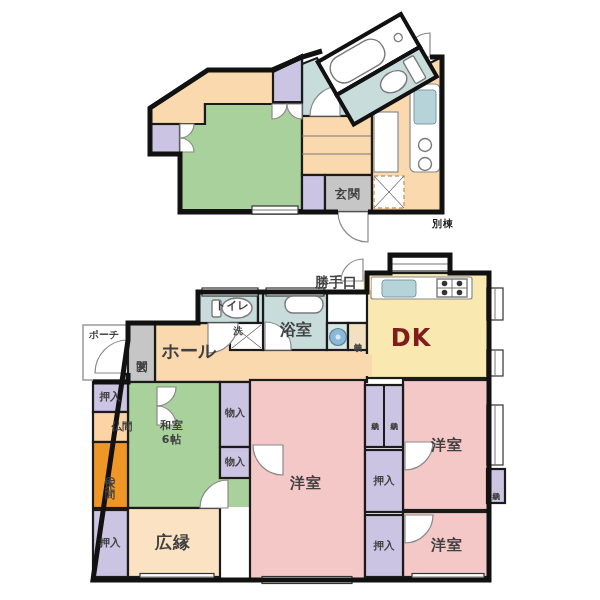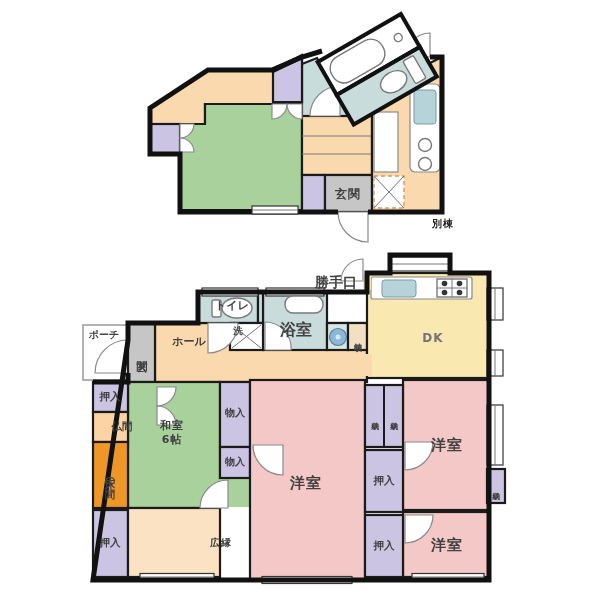--- a/index.html
+++ b/index.html
@@ -165,40 +165,40 @@
     <rect x="364" y="354" width="8" height="22" fill="#fbd9ae"></rect>
 
     <path class="peri" d="M 93,382 L 128,382 L 128,373 M 128,340 L 128,323 L 198,323 L 198,292 L 367,292 L 367,273 L 390,273 L 390,255 L 450,255 L 450,273 L 489,273 L 489,580 L 93,580 Z"></path>
   </g>
 </svg>
 
   <div class="lbl" style="left:348px;top:194px;font-size:12px;">玄関</div>
   <div class="lbl" style="left:443px;top:224px;font-size:10px;color:#222;">別棟</div>
 
   <div class="lbl" style="left:336px;top:283px;font-size:14px;letter-spacing:0;">勝手口</div>
-  <div class="lbl" style="left:433px;top:338px;font-size:12px;color:#737373;letter-spacing:1px;">DK</div>
+  <div class="lbl" style="left:411px;top:338px;font-size:24px;color:#7f1d1d;letter-spacing:1px;">DK</div>
   <div class="lbl" style="left:232px;top:306px;font-size:11px;letter-spacing:0;">トイレ</div>
   <div class="lbl" style="left:238px;top:331px;font-size:9.5px;letter-spacing:0;">洗</div>
   <div class="lbl" style="left:296px;top:330px;font-size:16px;letter-spacing:0;">浴室</div>
   <div class="lbl v" style="left:357px;top:337px;font-size:8px;">収納</div>
   <div class="lbl" style="left:104px;top:335px;font-size:10px;letter-spacing:0;">ポーチ</div>
   <div class="lbl v" style="left:141px;top:352px;font-size:11px;">玄関</div>
-  <div class="lbl" style="left:189px;top:342px;font-size:11px;letter-spacing:0;">ホール</div>
+  <div class="lbl" style="left:189px;top:351px;font-size:18px;letter-spacing:0;">ホール</div>
 
   <div class="lbl" style="left:110px;top:397px;font-size:10.5px;letter-spacing:0;">押入</div>
   <div class="lbl" style="left:122px;top:427px;font-size:10.5px;letter-spacing:0;">仏間</div>
   <div class="lbl v" style="left:110px;top:475px;font-size:10.5px;">床の間</div>
   <div class="lbl" style="left:172px;top:433px;font-size:11px;">和室
 6帖</div>
   <div class="lbl" style="left:235px;top:413px;font-size:10px;letter-spacing:0;">物入</div>
   <div class="lbl" style="left:235px;top:462px;font-size:10px;letter-spacing:0;">物入</div>
   <div class="lbl" style="left:306px;top:483px;font-size:15px;">洋室</div>
   <div class="lbl v" style="left:375px;top:416px;font-size:7.5px;">収納</div>
   <div class="lbl v" style="left:394px;top:416px;font-size:7.5px;">収納</div>
   <div class="lbl" style="left:447px;top:445px;font-size:15px;">洋室</div>
   <div class="lbl" style="left:384px;top:481px;font-size:10.5px;letter-spacing:0;">押入</div>
   <div class="lbl v" style="left:496px;top:486px;font-size:7.5px;">収納</div>
 
   <div class="lbl" style="left:110px;top:543px;font-size:10.5px;letter-spacing:0;">押入</div>
-  <div class="lbl" style="left:173px;top:543px;font-size:10px;margin-left:48px;">広縁</div>
+  <div class="lbl" style="left:173px;top:543px;font-size:17px;">広縁</div>
   <div class="lbl" style="left:384px;top:546px;font-size:10.5px;letter-spacing:0;">押入</div>
   <div class="lbl" style="left:447px;top:545px;font-size:15px;">洋室</div>
 </div>
 
 </body></html>

